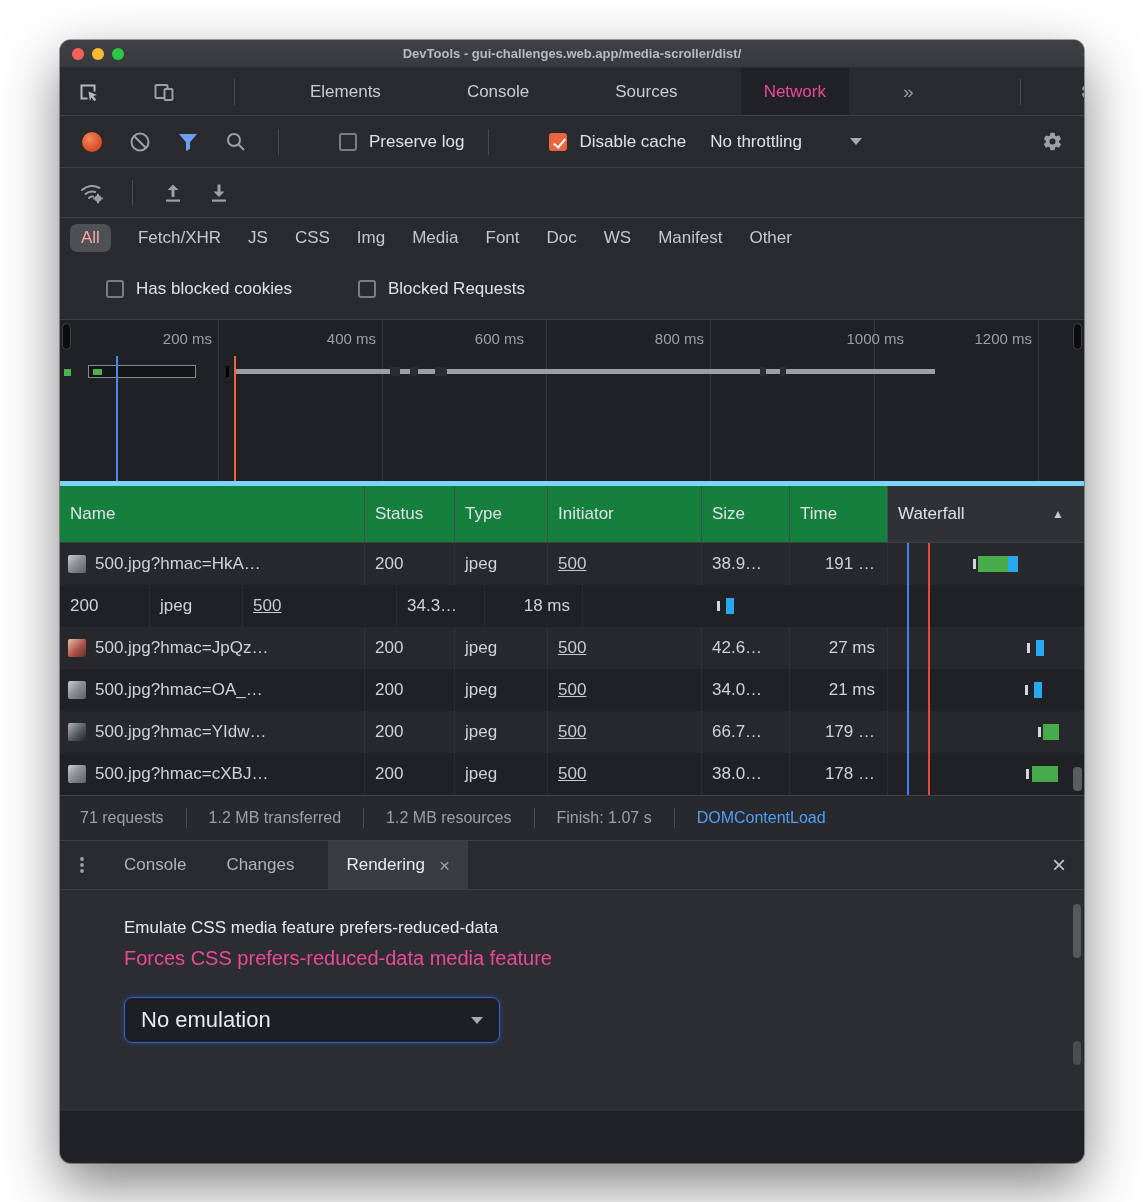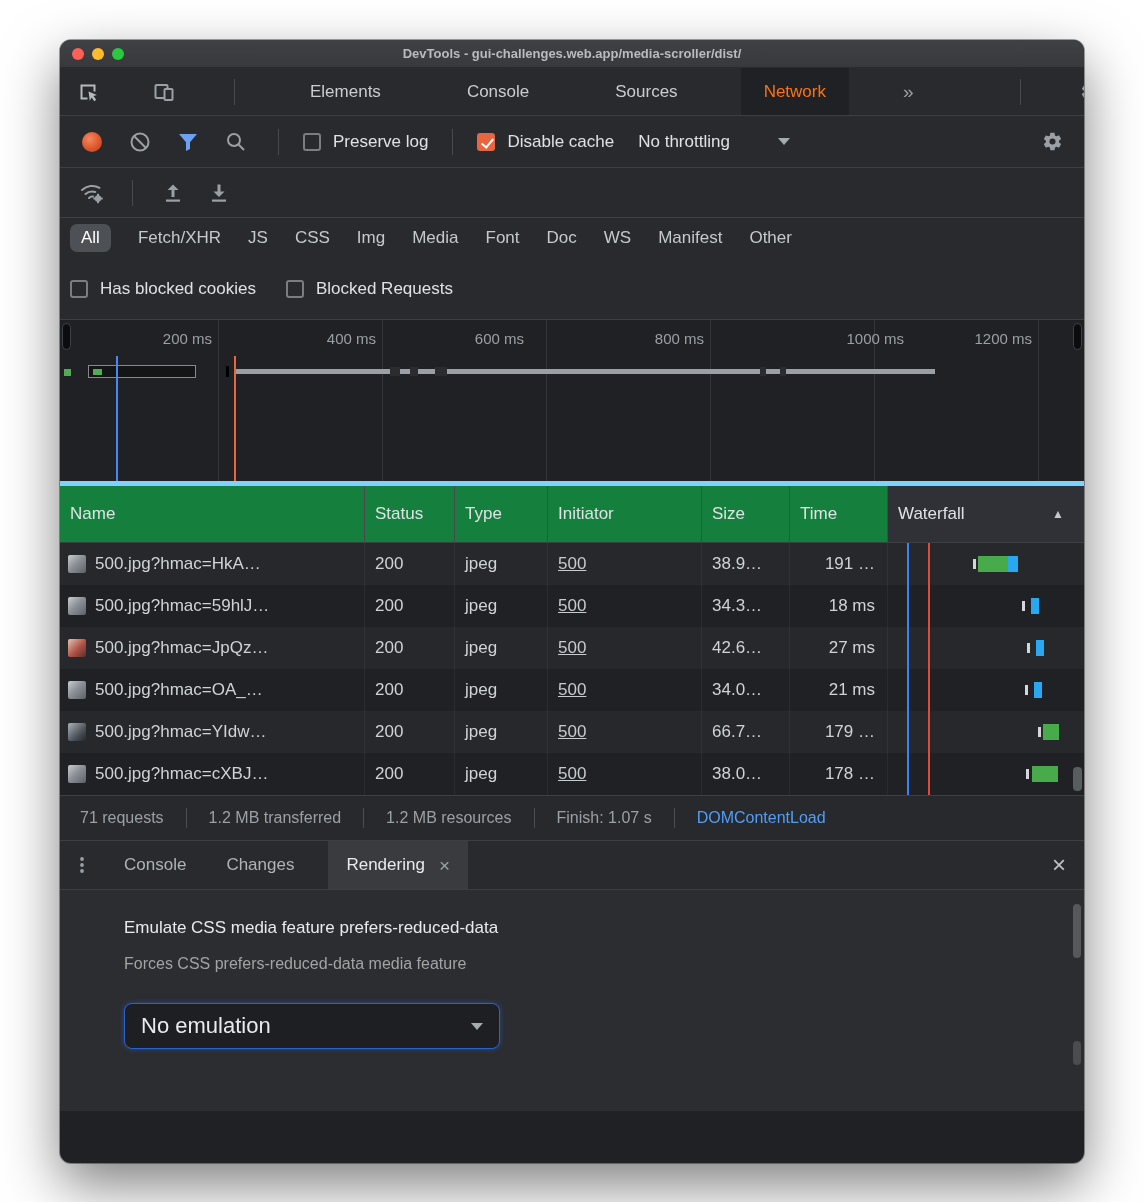--- a/index.html
+++ b/index.html
@@ -19,51 +19,51 @@
   .lights{ position:absolute; left:12px; display:flex; gap:8px; }
   .light{ width:12px; height:12px; border-radius:50%; }
   .light.red{ background:#ff5f57; } .light.yellow{ background:#febb2e; } .light.green{ background:#2bc840; }
   .title{ flex:1; text-align:center; font-size:13px; font-weight:bold; color:#b8bbbf; }
 
   
   .tabbar{ height:48px; background:#292a2d; border-bottom:1px solid #3c4043; display:flex; align-items:center; padding:0 10px;gap:40px; }
   .icon-btn{ background:none; border:0; width:36px; height:36px; display:flex; align-items:center; justify-content:center; flex:none; }
   .vdiv{ width:1px; height:26px; background:#47494d; margin:0 12px; flex:none; }
   .tab{ padding:0 23px; height:47px; display:flex; align-items:center; color:#c9ccd1; font-size:17px; }
-  .tab.active{ background:#202124; color:#f97316; }
+  .tab.active{ background:#202124; color:#ec4899; }
   .more-tabs{ color:#9aa0a6; font-size:19px; padding:0 14px; }
   .more-tabs::after{ content:"»"; }
   .spacer{ flex:1; }
 
   
   .toolbar{ display:flex; align-items:center; background:#292a2d; border-bottom:1px solid #3c4043; padding:0 14px; }
   .t1{ height:52px; gap:12px; }
   .t2{ height:50px; gap:10px; }
   .record-dot{ width:20px; height:20px; border-radius:50%;
     background:radial-gradient(circle at 38% 35%, #f28a5f 0%, #e0562c 55%, #b33f1c 100%); display:block; }
-  .checkline{ display:flex; align-items:center; gap:12px; }
+  .checkline{ display:flex; align-items:center; gap:12px;margin-left:36px; }
   .checkbox{ width:18px; height:18px; border:2px solid #7a7e83; border-radius:3px; position:relative; flex:none; background:transparent; }
   .checkbox.checked{ background:#e8653f; border-color:#e8653f; }
   .checkbox.checked::after{ content:""; position:absolute; left:5px; top:1px; width:5px; height:10px;
     border:solid #fff; border-width:0 2.5px 2.5px 0; transform:rotate(40deg); }
   .checklabel{ color:#dfe1e5; font-size:17px; }
   .throttle{ display:flex; align-items:center; gap:48px; margin-left:12px; color:#dfe1e5; }
   .caret-down{ width:0; height:0; border-left:6px solid transparent; border-right:6px solid transparent; border-top:7px solid #a6abb0; }
 
   
   .filter-row{ height:52px; background:#292a2d; display:flex; align-items:center; padding:0 6px; border-bottom:0; }
   .filter-input{ width:325px; height:34px; background:#2d2e31; border:1px solid #4a4d51; border-radius:2px;
     color:#e8eaed; font-size:17px; padding:0 10px; font-family:"Liberation Sans",sans-serif; outline:none; }
   .filter-input::placeholder{ color:#84888d; }
   .filter-row .checkline{ margin-left:38px; }
 
   
   .type-row{ height:40px; background:#292a2d; display:flex; align-items:center; gap:27px; padding:0 10px; }
   .chip{ color:#c4c9ce; font-size:17px; }
-  .chip.active{ background:#4d5055; color:#ffffff; padding:4px 11px; border-radius:7px; }
+  .chip.active{ background:#4d5055; color:#fca5a5; padding:4px 11px; border-radius:7px; }
 
   
   .blocked-row{ height:62px; background:#292a2d; display:flex; align-items:center; gap:30px; padding:0 10px; border-bottom:1px solid #3c4043; }
 
   
   .timeline{ height:166px; background:#202124; position:relative; border-bottom:5px solid #7dd3fc; overflow:hidden; }
   .gridline{ position:absolute; top:0; bottom:0; width:1px; background:#34363a; }
   .tick{ position:absolute; top:10px; width:100px; text-align:right; color:#9aa0a6; font-size:15px; }
   .ov-handle{ position:absolute; top:3px; width:9px; height:27px; background:#0b0c0d; border:1px solid #3f4247; border-radius:5px; }
   .blue-line{ position:absolute; top:36px; bottom:0; width:2px; background:#4a87f5; }
@@ -119,21 +119,21 @@
   .drawer-kebab{ width:44px; }
   .dtab{ padding:0 20px; color:#aeb3b8; font-size:17px; height:100%; display:flex; align-items:center; }
   .dtab.active{ background:#3a3b3f; color:#e8eaed; gap:14px; margin-left:14px; padding:0 18px; }
   .tab-close{ color:#9aa0a6; font-size:19px; line-height:1; }
   .tab-close::after{ content:"×"; }
   .drawer-close{ color:#bcc0c4; font-size:24px; padding:0 18px; line-height:1; }
   .drawer-close::after{ content:"×"; }
 
   .drawer-content{ height:221px; background:#2b2d31; padding:26px 0 0 64px; position:relative; }
   .rp-title{ color:#e8eaed; font-size:17px; line-height:24px; }
-  .rp-sub{ color:#a3a3a3; font-size:16px; line-height:24px; margin-top:12px; }
+  .rp-sub{ color:#ec4899; font-size:20px; line-height:24px; margin-top:6px; }
   .emu-select{ margin-top:27px; width:376px; height:46px; background:#1d1f23; border:1.5px solid #2d62c9;
     border-radius:8px; box-shadow:0 0 4px 1px rgba(45,98,201,.4); display:flex; align-items:center; padding:0 16px; }
   .emu-select .val{ flex:1; color:#e8eaed; font-size:22px; }
   .scroll-thumb{ position:absolute; right:3px; width:8px; background:#56585c; border-radius:4px; }
 </style>
 </head>
 <body>
 
 <div class="window" data-interactable="false">
 
@@ -343,24 +343,20 @@
           </div>
         <div class="cell c-size" data-interactable="false">38.9…</div>
         <div class="cell c-time" data-interactable="false">191 …</div>
         <div class="cell c-wf" data-interactable="false">
           <span class="wf-bar sliver" style="left:85px; width:3px;" data-interactable="false"></span>
           <span class="wf-bar green" style="left:90px; width:30px;" data-interactable="false"></span>
           <span class="wf-bar blue" style="left:120px; width:10px;" data-interactable="false"></span>
         </div>
       </div>
       <div class="trow" data-interactable="true">
-        <div class="cell c-name name-cell">
-            <span class="thumb" data-interactable="false"></span>
-            <span data-interactable="false">500.jpg?hmac=59hlJ…</span>
-          </div>
         <div class="cell c-status" data-interactable="false">200</div>
         <div class="cell c-type" data-interactable="false">jpeg</div>
         <div class="cell c-init">
             <span class="init-link" data-interactable="true">500</span>
           </div>
         <div class="cell c-size" data-interactable="false">34.3…</div>
         <div class="cell c-time" data-interactable="false">18 ms</div>
         <div class="cell c-wf" data-interactable="false">
           <span class="wf-bar sliver" style="left:134px; width:3px;" data-interactable="false"></span>
           <span class="wf-bar blue" style="left:143px; width:8px;" data-interactable="false"></span>

